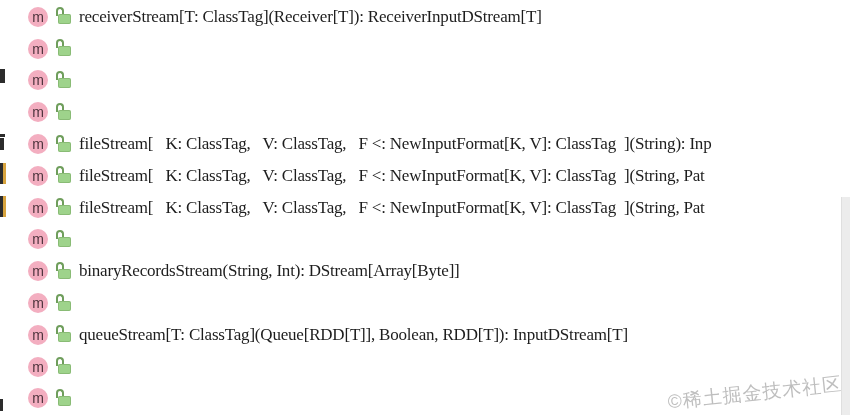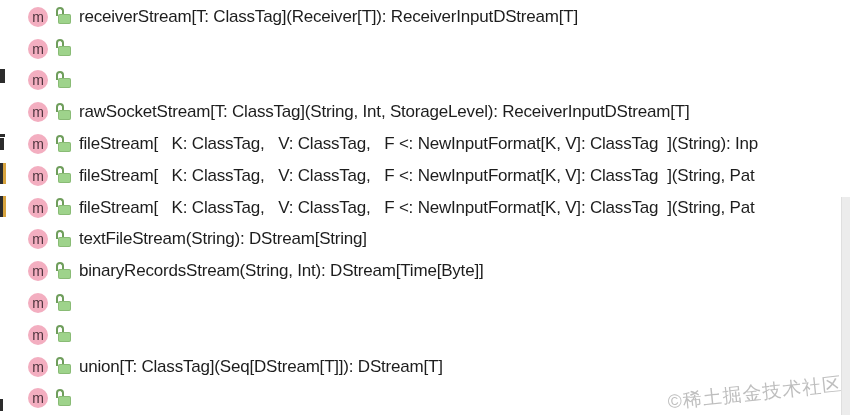--- a/index.html
+++ b/index.html
@@ -27,20 +27,21 @@
     box-sizing:border-box;
   }
   .lock .body{
     position:absolute;left:3px;top:7px;width:13px;height:10px;
     background:#9ed38b;border-radius:2px;
     box-shadow:inset 0 0 0 1px rgba(111,158,92,.45);
   }
   .sig{
     margin-left:7px;font-size:17px;letter-spacing:-0.2px;color:#1d1d1d;
     white-space:pre;
+    font-family:Liberation Serif, serif;
   }
   .scrollbar{
     position:absolute;right:0;top:197px;width:8px;height:218px;
     background:#ececec;border-left:1px solid #dfdfdf;
   }
   .watermark{
     position:absolute;right:8px;top:371px;
     transform:rotate(-6deg);transform-origin:right center;
     color:rgba(150,150,150,.62);font-size:19px;letter-spacing:1px;
     white-space:pre;pointer-events:none;
@@ -72,21 +73,20 @@
     <span class="lock">
       <span class="shackle"></span><span class="body"></span>
     </span>
   </div>
 
   <div class="row">
     <span class="m-icon">m</span>
     <span class="lock">
       <span class="shackle"></span><span class="body"></span>
     </span>
-    <span class="sig">rawSocketStream[T: ClassTag](String, Int, StorageLevel): ReceiverInputDStream[T]</span>
   </div>
 
   <div class="row">
     <span class="m-icon">m</span>
     <span class="lock">
       <span class="shackle"></span><span class="body"></span>
     </span>
     <span class="sig">fileStream[   K: ClassTag,   V: ClassTag,   F &lt;: NewInputFormat[K, V]: ClassTag  ](String): Inp</span>
   </div>
 
@@ -104,51 +104,50 @@
       <span class="shackle"></span><span class="body"></span>
     </span>
     <span class="sig">fileStream[   K: ClassTag,   V: ClassTag,   F &lt;: NewInputFormat[K, V]: ClassTag  ](String, Pat</span>
   </div>
 
   <div class="row">
     <span class="m-icon">m</span>
     <span class="lock">
       <span class="shackle"></span><span class="body"></span>
     </span>
-    <span class="sig">textFileStream(String): DStream[String]</span>
   </div>
 
   <div class="row">
     <span class="m-icon">m</span>
     <span class="lock">
       <span class="shackle"></span><span class="body"></span>
     </span>
-    <span class="sig">binaryRecordsStream(String, Int): DStream[Time[Byte]]</span>
+    <span class="sig">binaryRecordsStream(String, Int): DStream[Array[Byte]]</span>
   </div>
 
   <div class="row">
     <span class="m-icon">m</span>
     <span class="lock">
       <span class="shackle"></span><span class="body"></span>
     </span>
   </div>
 
   <div class="row">
     <span class="m-icon">m</span>
     <span class="lock">
       <span class="shackle"></span><span class="body"></span>
     </span>
+    <span class="sig">queueStream[T: ClassTag](Queue[RDD[T]], Boolean, RDD[T]): InputDStream[T]</span>
   </div>
 
   <div class="row">
     <span class="m-icon">m</span>
     <span class="lock">
       <span class="shackle"></span><span class="body"></span>
     </span>
-    <span class="sig">union[T: ClassTag](Seq[DStream[T]]): DStream[T]</span>
   </div>
 
   <div class="row">
     <span class="m-icon">m</span>
     <span class="lock">
       <span class="shackle"></span><span class="body"></span>
     </span>
   </div>
 </div>
 

